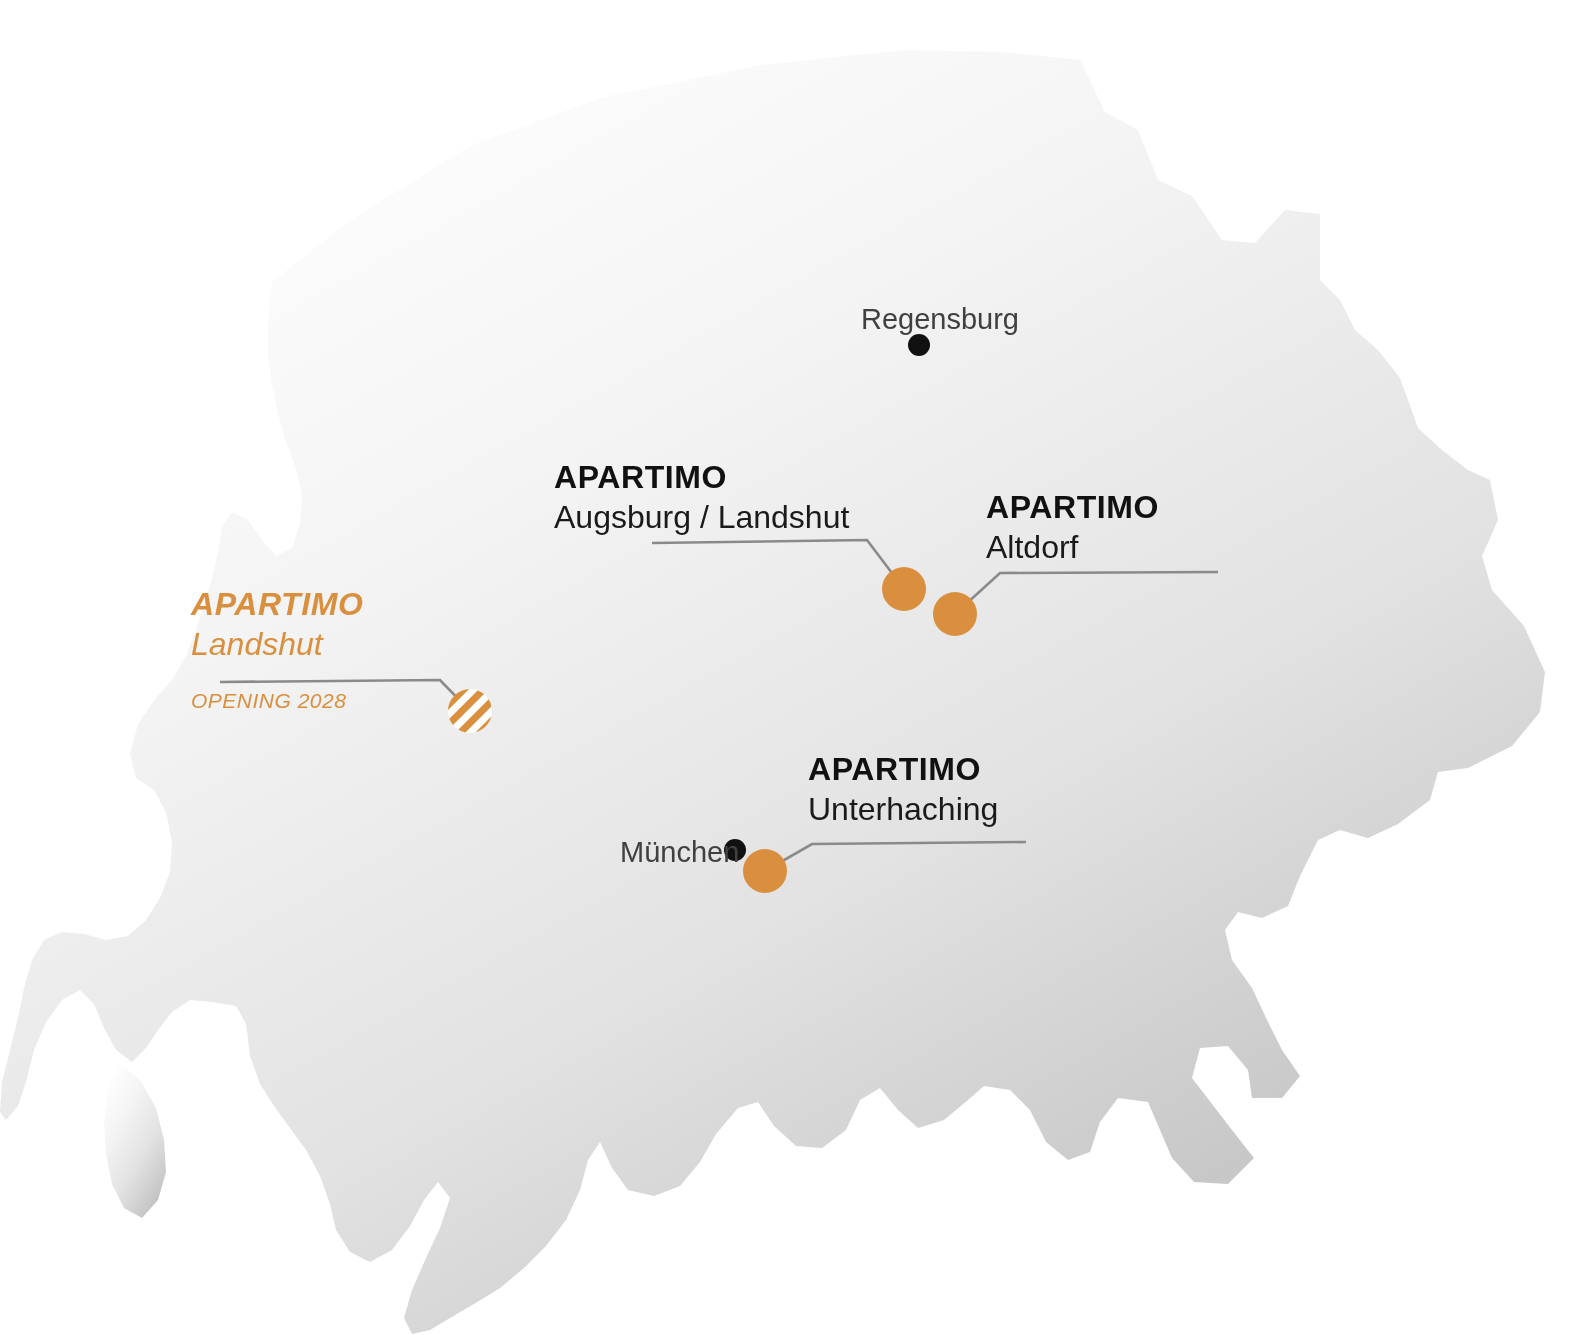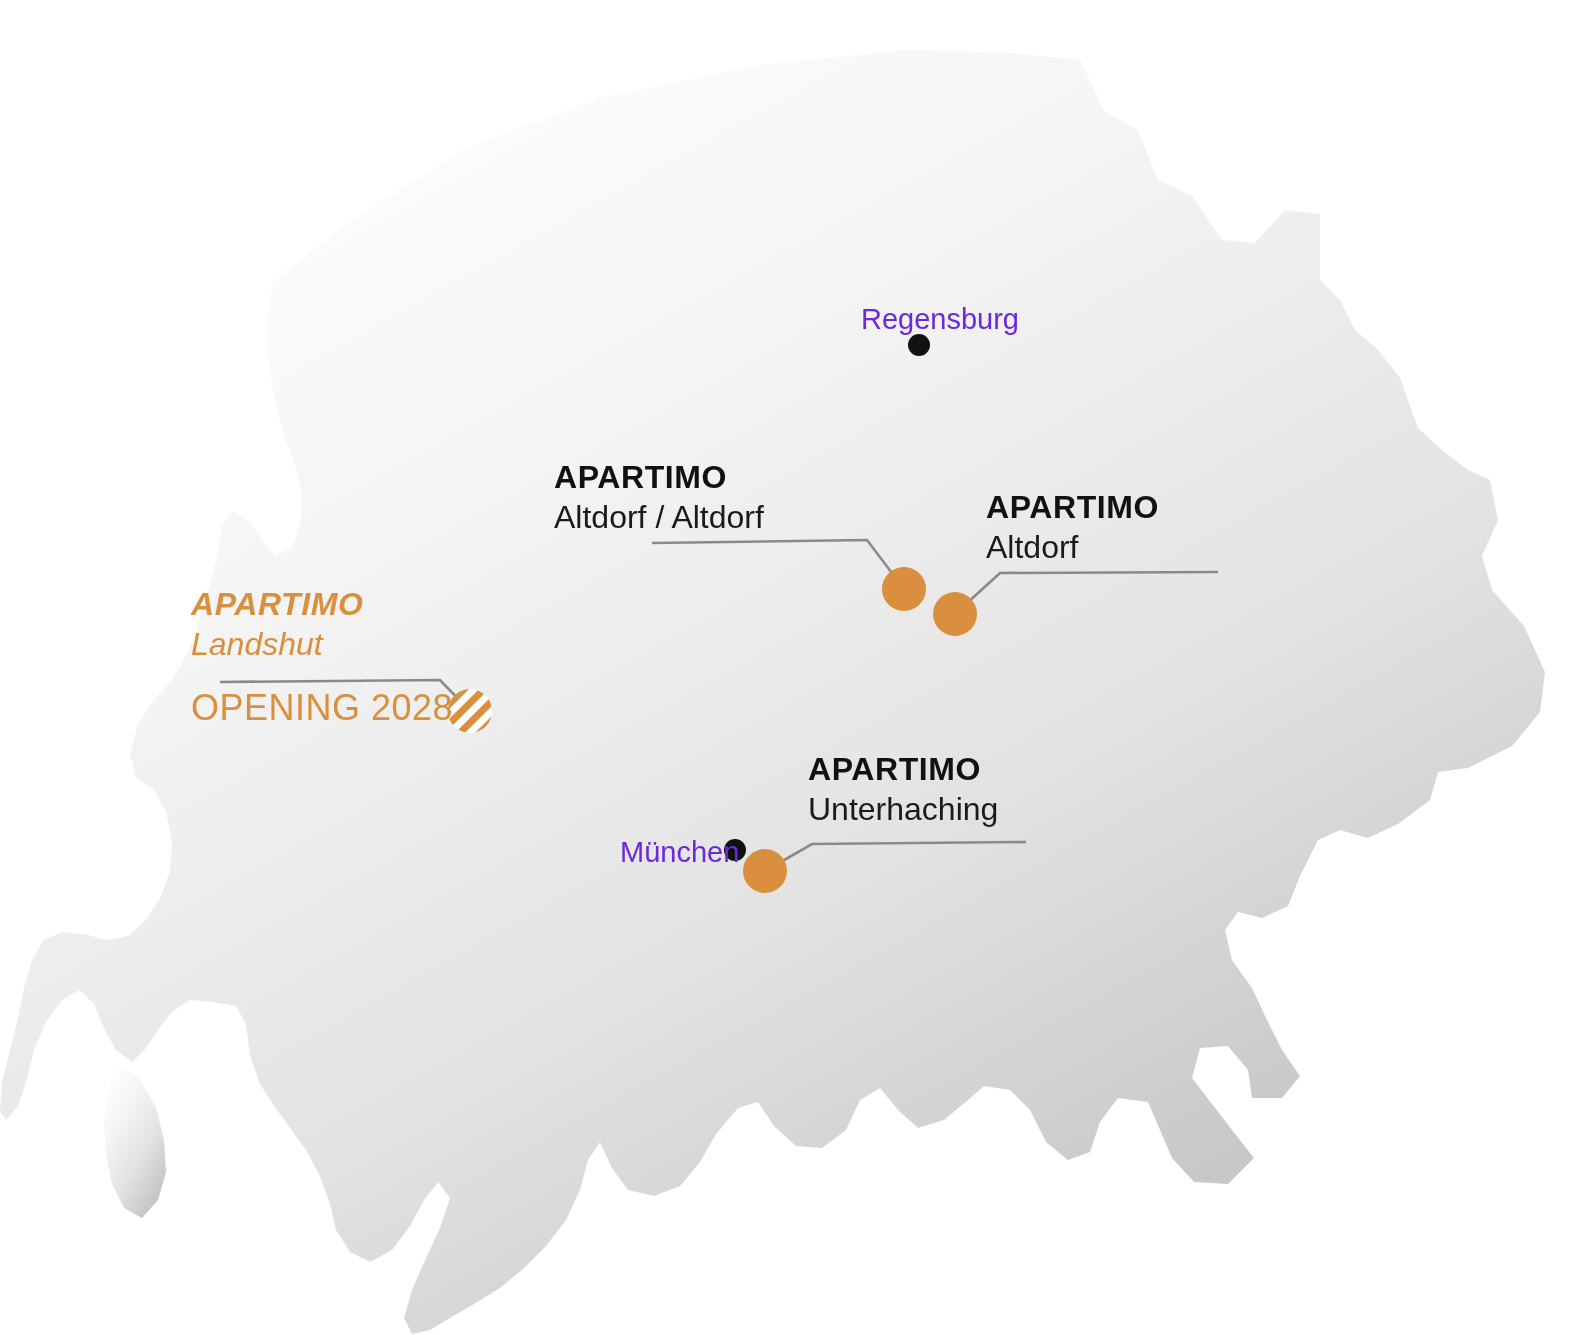--- a/index.html
+++ b/index.html
@@ -49,28 +49,29 @@
     color: #d98f3d;
   }
   .lbl-brand.accent {
     font-style: italic;
   }
   .lbl-city.accent {
     font-style: italic;
   }
   .lbl-note {
     font-family: "Liberation Sans", sans-serif;
-    font-size: 36px;
+    font-style: italic;
+    font-size: 21px;
     letter-spacing: 0.5px;
   }
   .city-plain {
     position: absolute;
     font-family: "Liberation Sans", sans-serif;
     font-size: 29px;
-    color: #6d28d9;
+    color: #404040;
     white-space: nowrap;
   }
   .ln-gap { display: block; }
   .row2 { margin-top: 8px; }
 </style>
 </head>
 <body>
 
 <div id="stage">
 
@@ -286,21 +287,21 @@
     <circle cx="765" cy="871" r="22" fill="#d98f3d"></circle>
     <circle cx="470" cy="711" r="22" fill="url(#hatch)"></circle>
   </svg>
 
   <div class="city-plain" style="left:861px; top:303px;">Regensburg</div>
 
   <div class="city-plain" style="left:620px; top:836px;">München</div>
 
   <div class="label-block" style="left:554px; top:461px;">
     <span class="lbl-brand ln-gap">APARTIMO</span>
-    <span class="lbl-city ln-gap row2">Altdorf / Altdorf</span>
+    <span class="lbl-city ln-gap row2">Augsburg / Landshut</span>
   </div>
 
   <div class="label-block" style="left:986px; top:491px;">
     <span class="lbl-brand ln-gap">APARTIMO</span>
     <span class="lbl-city ln-gap row2">Altdorf</span>
   </div>
 
   <div class="label-block" style="left:808px; top:753px;">
     <span class="lbl-brand ln-gap">APARTIMO</span>
     <span class="lbl-city ln-gap row2">Unterhaching</span>

